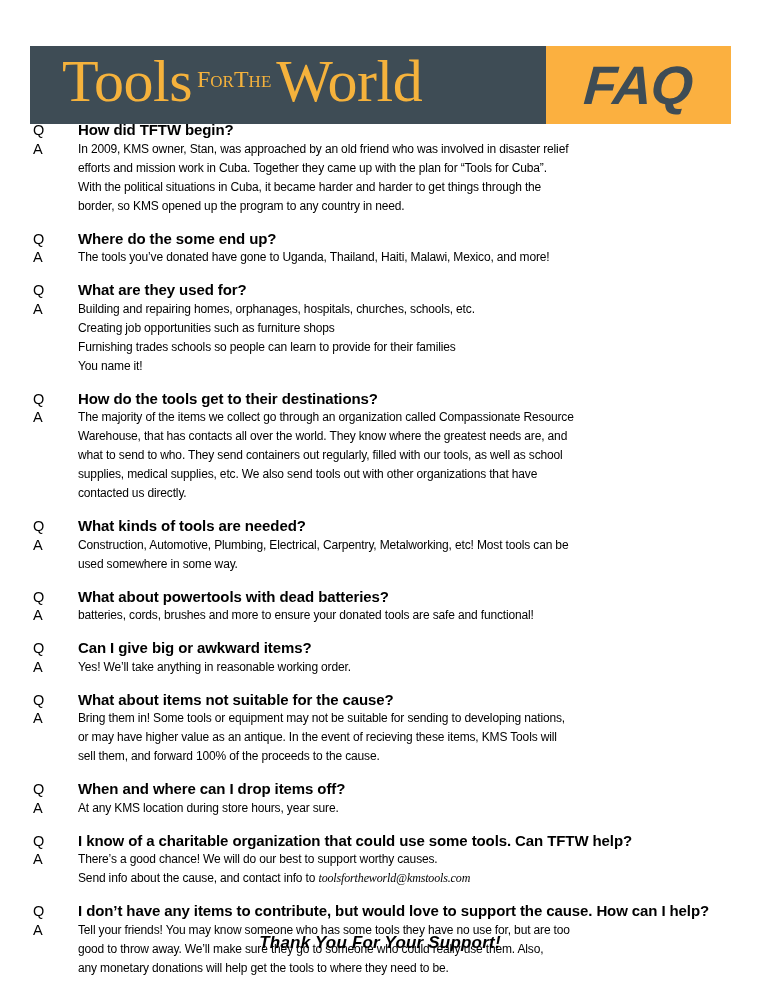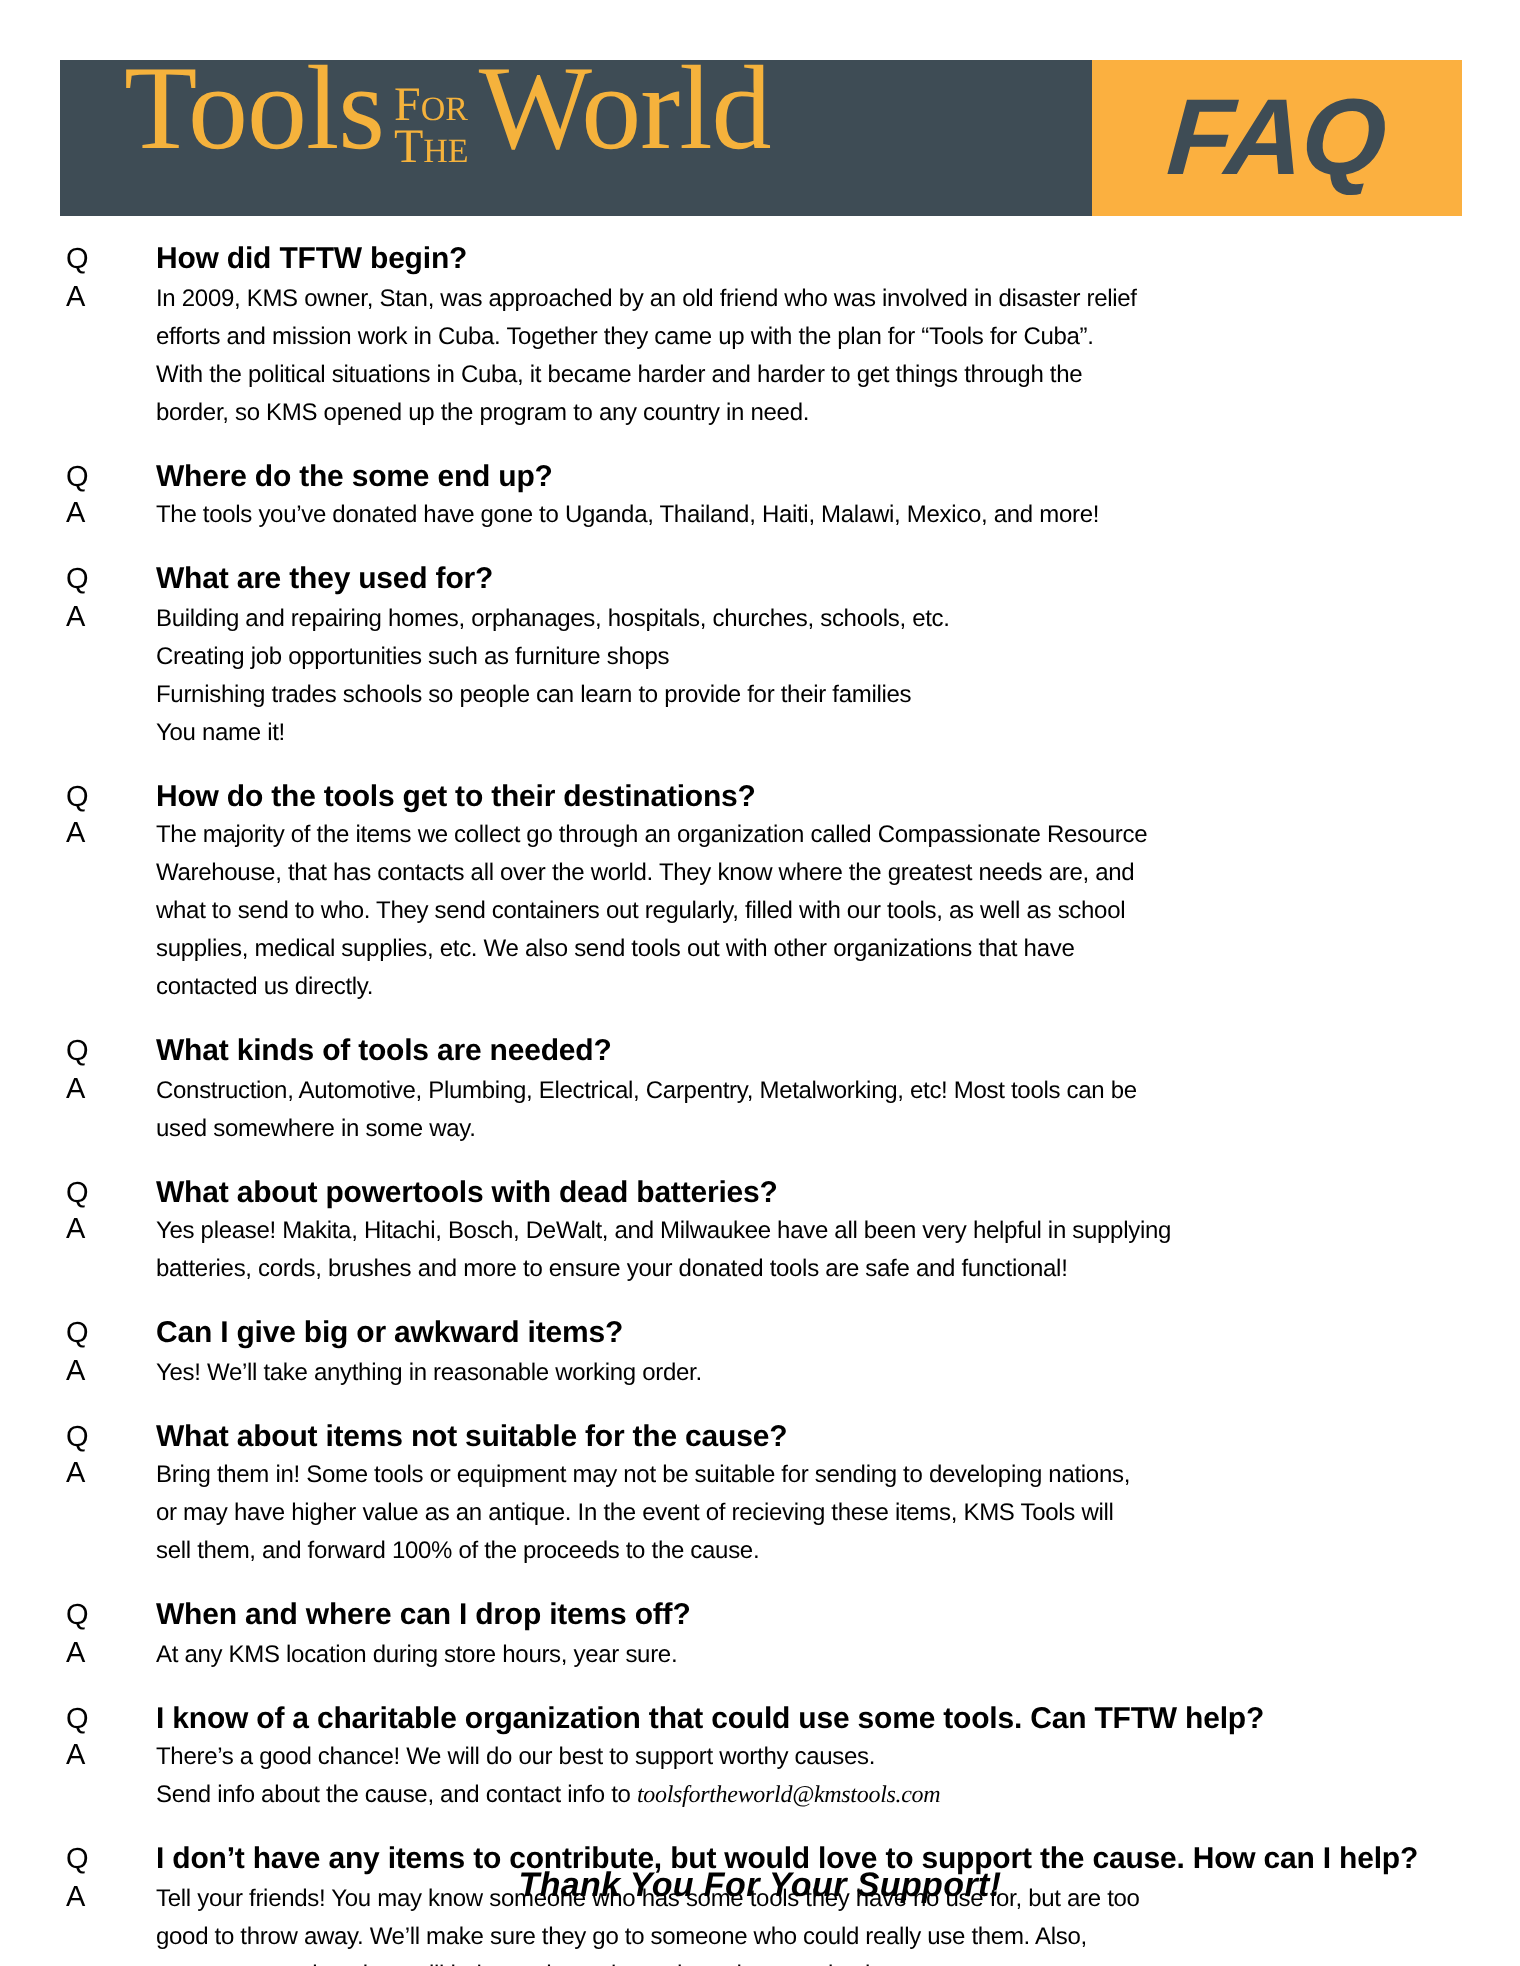--- a/index.html
+++ b/index.html
@@ -13,21 +13,21 @@
     font-family: "Liberation Sans", sans-serif;
     color: #000000;
     position: relative;
     overflow: hidden;
   }
 
   
   .banner {
     position: absolute;
     left: 30px;
-    top: 30px;
+    top: 46px;
     width: 701px;
     height: 78px;
     display: flex;
     align-items: stretch;
   }
   .banner-left {
     background: #3e4c55;
     flex: 0 0 516px;
     position: relative;
     display: flex;
@@ -51,21 +51,21 @@
   }
   .logo-word {
     font-family: "Liberation Serif", "DejaVu Serif", serif;
     color: #f5b23c;
     font-size: 60px;
     line-height: 60px;
     letter-spacing: -0.5px;
   }
   .logo-stack {
     display: inline-flex;
-    flex-direction: column;
+    flex-direction: row;
     font-family: "Liberation Serif", "DejaVu Serif", serif;
     color: #f5b23c;
     margin: 0 5px 16px 5px;
     position: relative;
     top: -14px;
   }
   .logo-stack span {
     font-size: 24px;
     line-height: 21px;
     font-variant: small-caps;
@@ -231,21 +231,20 @@
       </div>
     </div>
     <div class="qa-block">
       <div class="qa-row">
         <div class="marker">Q</div>
         <div class="q-text">What about powertools with dead batteries?</div>
       </div>
       <div class="qa-row">
         <div class="marker">A</div>
         <div class="a-text">
-          <span class="line">Yes please!  Makita, Hitachi, Bosch, DeWalt, and Milwaukee have all been very helpful in supplying</span>
           <span class="line">batteries, cords, brushes and more to ensure your donated tools are safe and functional!</span>
         </div>
       </div>
     </div>
     <div class="qa-block">
       <div class="qa-row">
         <div class="marker">Q</div>
         <div class="q-text">Can I give big or awkward items?</div>
       </div>
       <div class="qa-row">

